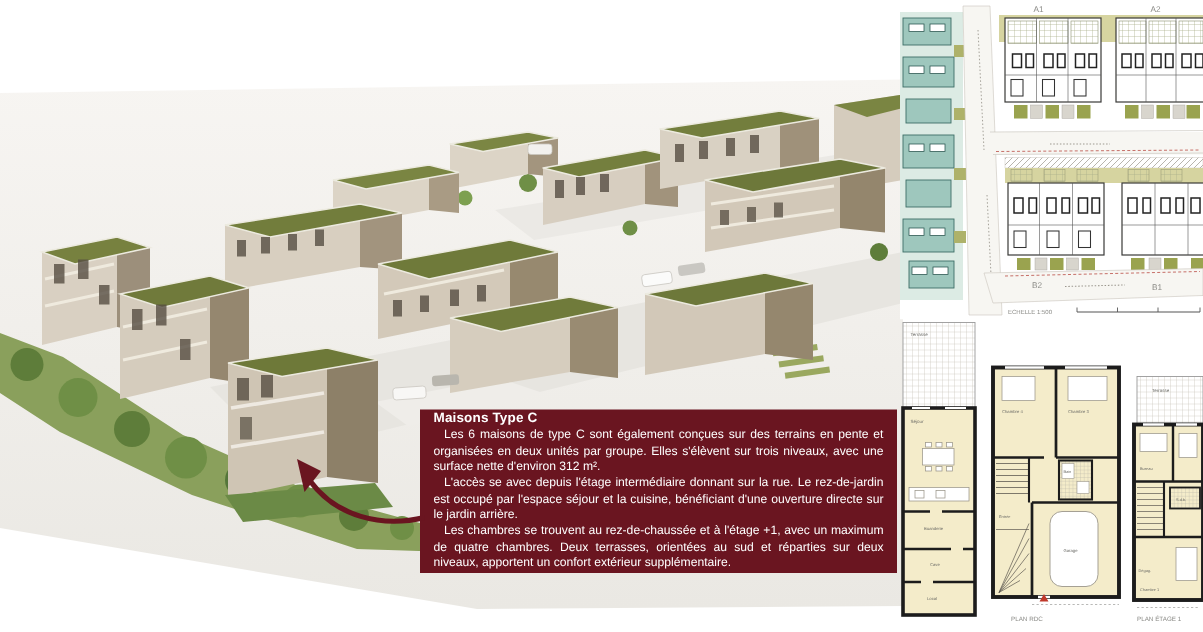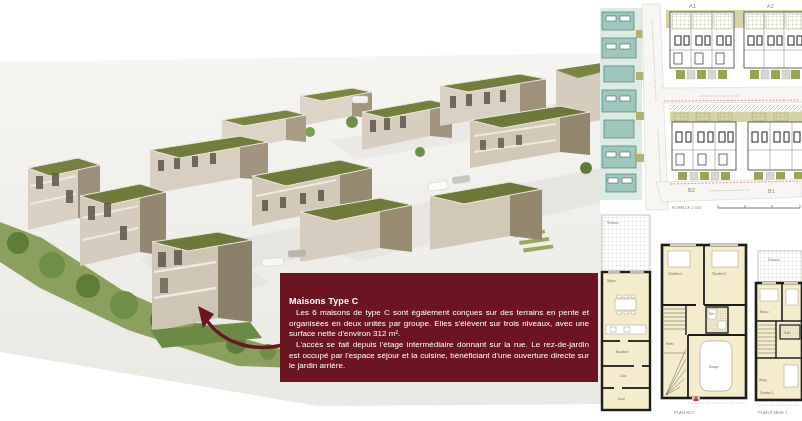--- a/index.html
+++ b/index.html
@@ -3,21 +3,21 @@
 <meta charset="utf-8">
 <style>
   html,body{margin:0;padding:0;background:#ffffff;}
   body{font-family:"Liberation Sans", sans-serif;}
   #canvas{position:relative;width:802px;height:421px;background:#ffffff;overflow:hidden;}
   .layer{position:absolute;}
   
   .infobox{
     position:absolute;left:280px;top:273px;width:318px;height:109px;
     background:#6a1520;color:#ffffff;box-sizing:border-box;
-    padding:23px 9px 6px 9px;z-index:30;
+    padding:0 9px 6px 9px;z-index:30;
   }
   .infobox h3{margin:0 0 2px 0;font-size:9px;font-weight:bold;letter-spacing:.1px;}
   .infobox p{margin:0;font-size:8.1px;line-height:1.32;text-align:justify;text-indent:7px;}
   svg text{font-family:"Liberation Sans", sans-serif;}
 </style>
 </head>
 <body>
 
 <div id="canvas">
 
@@ -170,21 +170,22 @@
   </svg>
 
   <svg class="layer" style="left:0;top:0;z-index:40;pointer-events:none" width="802" height="421" viewBox="0 0 802 421">
     <path d="M 283,345 C 254,352 224,344 207,321" fill="none" stroke="#6a1520" stroke-width="3.4"></path>
     <polygon points="198,306 214,314 203,328" fill="#6a1520"></polygon>
   </svg>
 
   <div class="infobox">
     <h3>Maisons Type C</h3>
     <p>Les 6 maisons de type C sont également conçues sur des terrains en pente et organisées en deux unités par groupe. Elles s'élèvent sur trois niveaux, avec une surface nette d'environ 312 m².</p>
-    <p>L'accès se fait depuis l'étage intermédiaire donnant sur la rue. Le rez-de-jardin est occupé par l'espace séjour et la cuisine, bénéficiant d'une ouverture directe sur le jardin arrière.</p>
+    <p>L'accès se avec depuis l'étage intermédiaire donnant sur la rue. Le rez-de-jardin est occupé par l'espace séjour et la cuisine, bénéficiant d'une ouverture directe sur le jardin arrière.</p>
+    <p>Les chambres se trouvent au rez-de-chaussée et à l'étage +1, avec un maximum de quatre chambres. Deux terrasses, orientées au sud et réparties sur deux niveaux, apportent un confort extérieur supplémentaire.</p>
   </div>
 
   <svg class="layer" style="left:600px;top:0;z-index:2" width="202" height="213" viewBox="0 0 202 213">
     <defs>
       <pattern id="gridP" width="4" height="4" patternUnits="userSpaceOnUse">
         <path d="M4 0H0V4" fill="none" stroke="#aab089" stroke-width=".5"></path>
       </pattern>
       <pattern id="hatchP" width="4" height="4" patternUnits="userSpaceOnUse">
         <path d="M0 4 L4 0" stroke="#b0ada4" stroke-width=".6"></path>
       </pattern>

